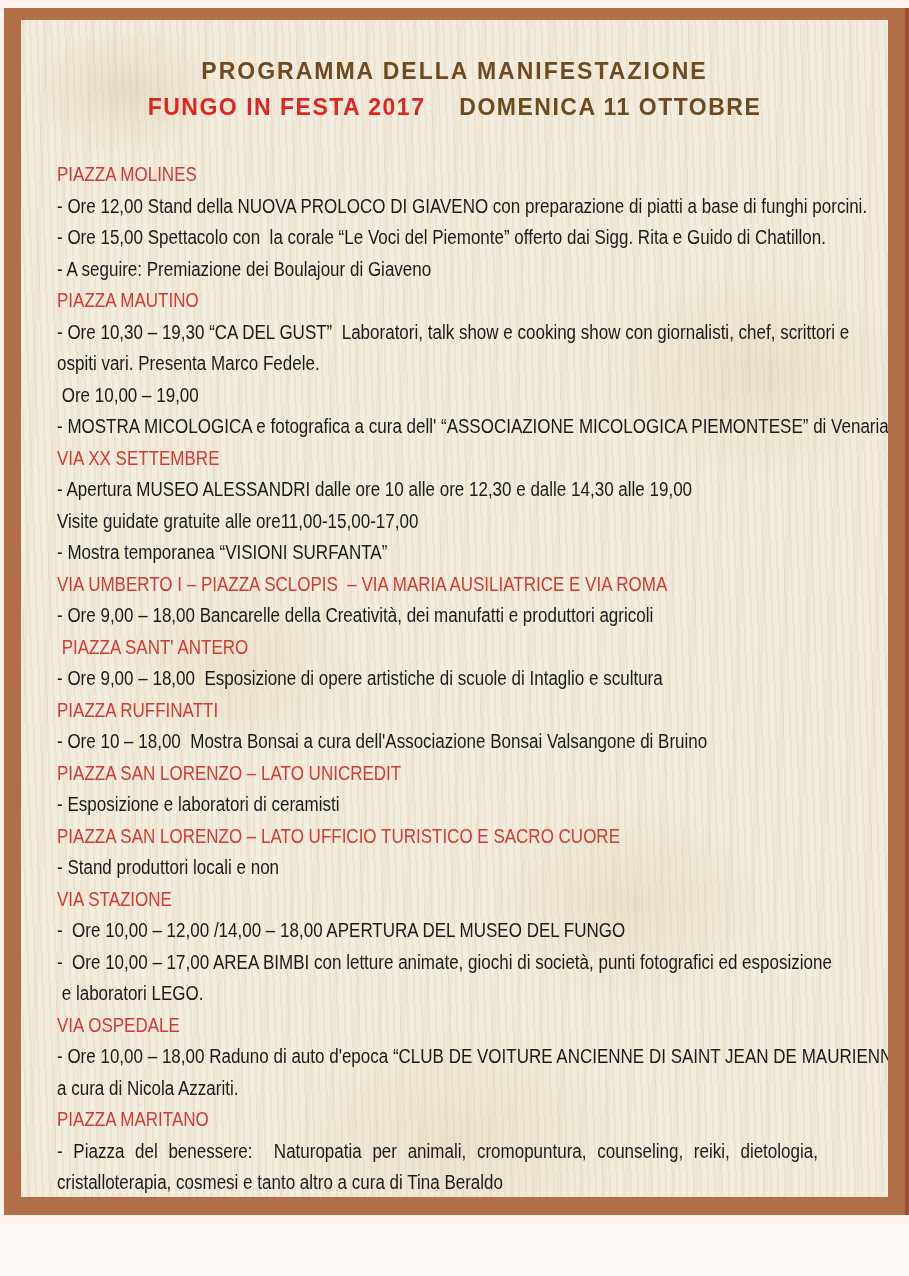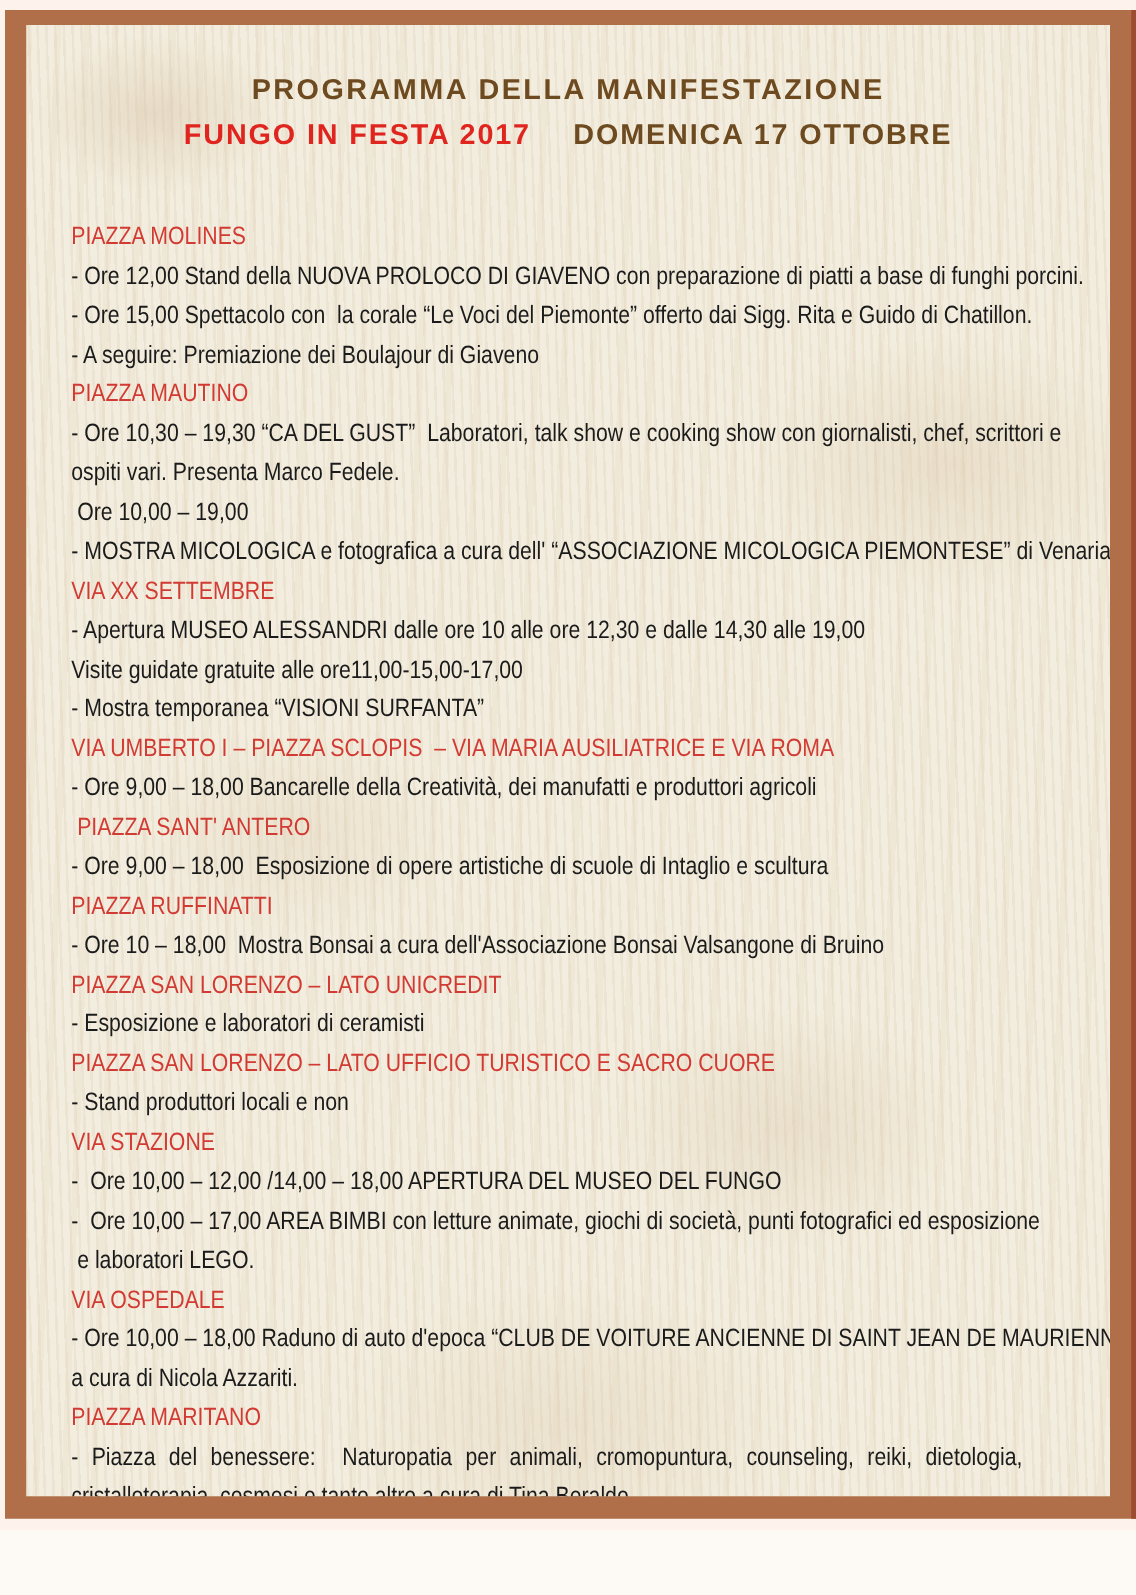--- a/index.html
+++ b/index.html
@@ -30,21 +30,21 @@
     overflow:hidden;
   }
   .header { text-align:center; margin-top:38px; }
   .title {
     font-weight:bold; font-size:23px; letter-spacing:2px;
     color:#6d4a1f;
   }
   .subtitle { margin-top:9px; font-weight:bold; font-size:23px; letter-spacing:1.5px; }
   .subtitle .event { color:#e0251f; }
   .subtitle .date  { color:#6d4a1f; margin-left:26px; }
-  .rows { margin-top:53px; padding-left:36px; }
+  .rows { margin-top:38px; padding-left:36px; }
   .row {
     white-space:pre;
     font-size:20px;
     line-height:31.5px;
     color:#1b1b1b;
     width:118%;
     transform:scaleX(0.85);
     transform-origin:0 0;
   }
   .row.heading { color:#d23b33; }
@@ -54,21 +54,21 @@
 <body>
 
 <div class="poster">
   <div class="frame">
     <div class="paper">
 
       <div class="header">
         <div class="title">PROGRAMMA DELLA MANIFESTAZIONE</div>
         <div class="subtitle">
           <span class="event">FUNGO IN FESTA 2017</span>
-          <span class="date">DOMENICA 17 OTTOBRE</span>
+          <span class="date">DOMENICA 11 OTTOBRE</span>
         </div>
       </div>
 
       <div class="rows">
           <div class="row heading">PIAZZA MOLINES</div>
           <div class="row item">- Ore 12,00 Stand della NUOVA PROLOCO DI GIAVENO con preparazione di piatti a base di funghi porcini.</div>
           <div class="row item">- Ore 15,00 Spettacolo con  la corale “Le Voci del Piemonte” offerto dai Sigg. Rita e Guido di Chatillon.</div>
           <div class="row item">- A seguire: Premiazione dei Boulajour di Giaveno</div>
           <div class="row heading">PIAZZA MAUTINO</div>
           <div class="row item">- Ore 10,30 – 19,30 “CA DEL GUST”  Laboratori, talk show e cooking show con giornalisti, chef, scrittori e</div>

